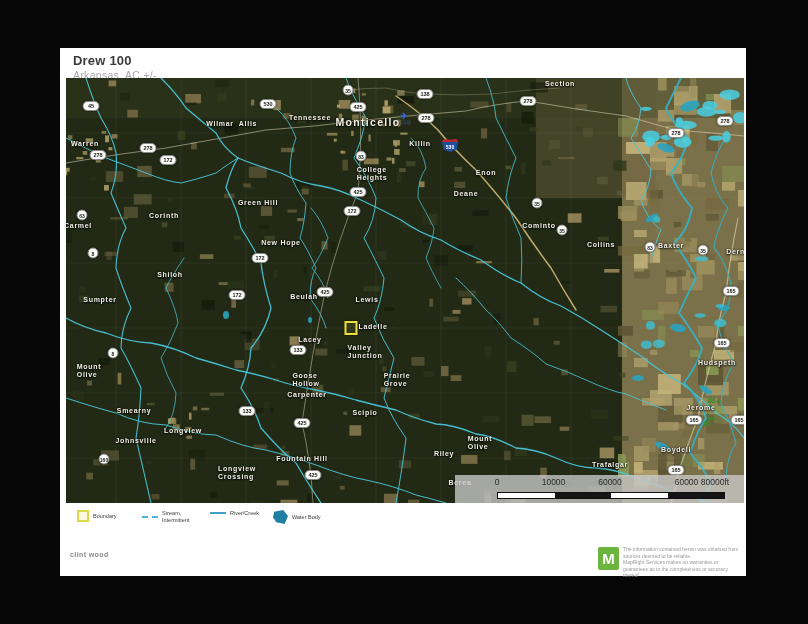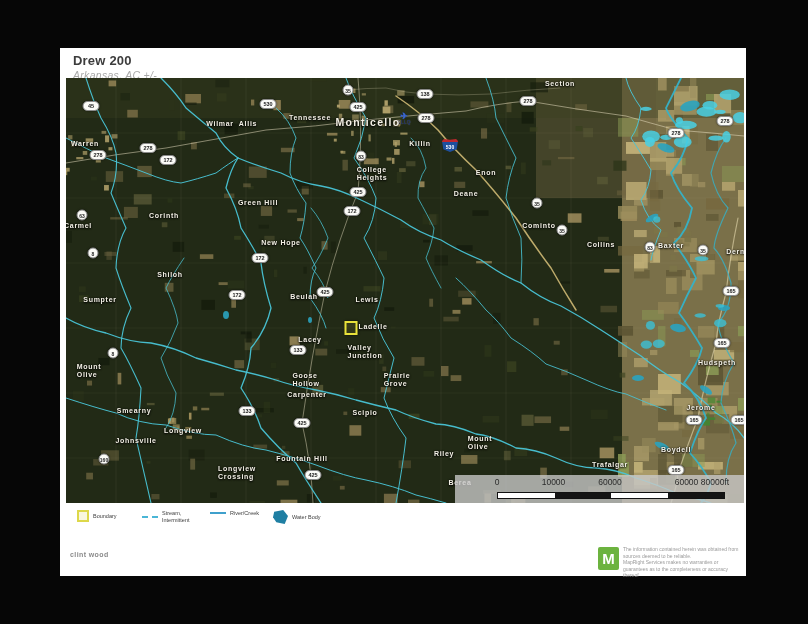--- a/index.html
+++ b/index.html
@@ -1,19 +1,19 @@
 <!DOCTYPE html>
 <html><head>
 <meta charset="utf-8">
 <style>
   html,body{margin:0;padding:0;background:#060606;width:808px;height:624px;overflow:hidden;
     font-family:"Liberation Sans",sans-serif;}
   .page{position:absolute;left:60px;top:48px;width:686px;height:528px;background:#ffffff;}
   .hdr-title{position:absolute;left:13px;top:5px;font-size:13px;font-weight:bold;color:#3c3c3c;letter-spacing:.2px;}
-  .hdr-sub{position:absolute;left:13px;top:21px;font-size:10.5px;color:#a9a9a9;letter-spacing:.3px;font-style:italic;}
+  .hdr-sub{position:absolute;left:13px;top:21px;font-size:10.5px;color:#a9a9a9;letter-spacing:.3px;}
   .map{position:absolute;left:6px;top:30px;width:678px;height:425px;overflow:hidden;background:#222a16;}
   .map svg{position:absolute;left:0;top:0;}
   .town{position:absolute;transform:translate(-50%,-50%);color:#f4f1e6;font-size:7px;font-weight:bold;
     letter-spacing:.7px;white-space:pre-line;line-height:1.15;
     text-shadow:0 0 2px rgba(0,0,0,.95),0 1px 2px rgba(0,0,0,.9);pointer-events:none;}
   .town.lg{font-size:10.5px;letter-spacing:1.3px;}
   .shield{position:absolute;transform:translate(-50%,-50%);display:flex;align-items:center;justify-content:center;
     font-weight:bold;color:#1c1c1c;box-sizing:border-box;}
   .shield.pill{background:#fbfbf7;border:1px solid #8a8a8a;border-radius:6px;height:10px;min-width:17px;
     font-size:5.5px;padding:0 2px;box-shadow:0 0 2px rgba(0,0,0,.6);}
@@ -45,21 +45,21 @@
     clip-path:polygon(8% 12%,68% 0%,100% 42%,78% 100%,22% 88%,0% 52%);}
   .author{position:absolute;left:10px;top:503px;font-size:7px;font-weight:bold;color:#8a8a8a;letter-spacing:.4px;}
   .logo{position:absolute;left:538px;top:499px;width:21px;height:23px;background:#6cb33f;color:#fff;
     display:flex;align-items:center;justify-content:center;font-size:15px;font-weight:bold;border-radius:2px;}
   .disclaimer{position:absolute;left:563px;top:498px;width:121px;font-size:5px;color:#9a9a9a;line-height:1.3;}
 </style>
 </head>
 <body>
 
 <div class="page">
-  <div class="hdr-title">Drew 200</div>
+  <div class="hdr-title">Drew 100</div>
   <div class="hdr-sub">Arkansas,  AC +/-</div>
 
   <div class="map">
     <svg id="art" width="678" height="425" viewBox="0 0 678 425">
         <rect x="0" y="0" width="678" height="425" fill="#222a16"></rect>
         <rect x="556" y="0" width="122" height="425" fill="#8a7c52" opacity="0.85"></rect>
         <rect x="470" y="0" width="120" height="120" fill="#6e6440" opacity="0.45"></rect>
         <rect x="0" y="0" width="678" height="40" fill="#39401f" opacity="0.35"></rect>
         <rect x="6.946392354555428" y="312.6517436467111" width="10.97157550463453" height="10.41646253829822" fill="#2c3519" opacity="0.38"></rect>
         <rect x="152.57910291384906" y="204.20162301161326" width="9.24137096456252" height="2.857705194503069" fill="#a5915f" opacity="0.58"></rect>

